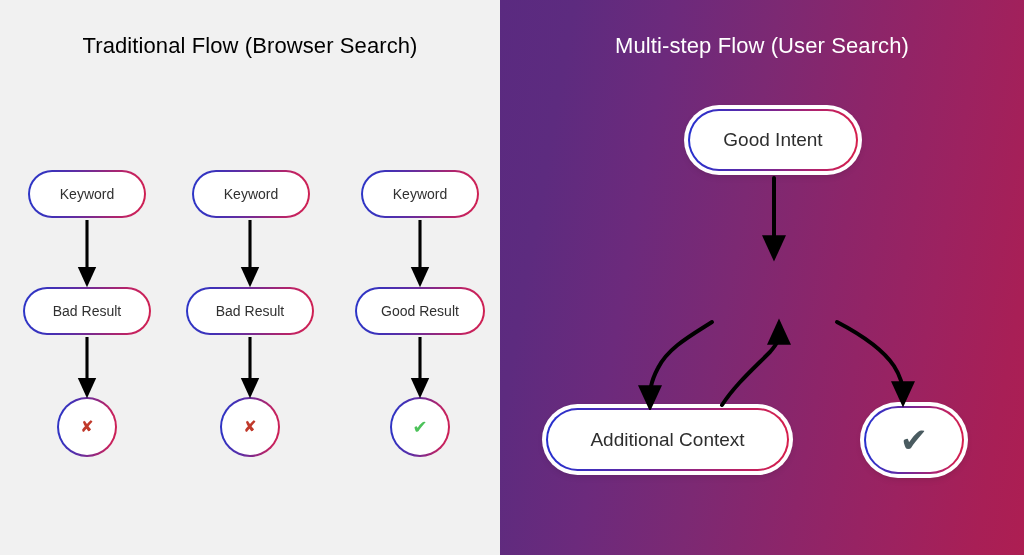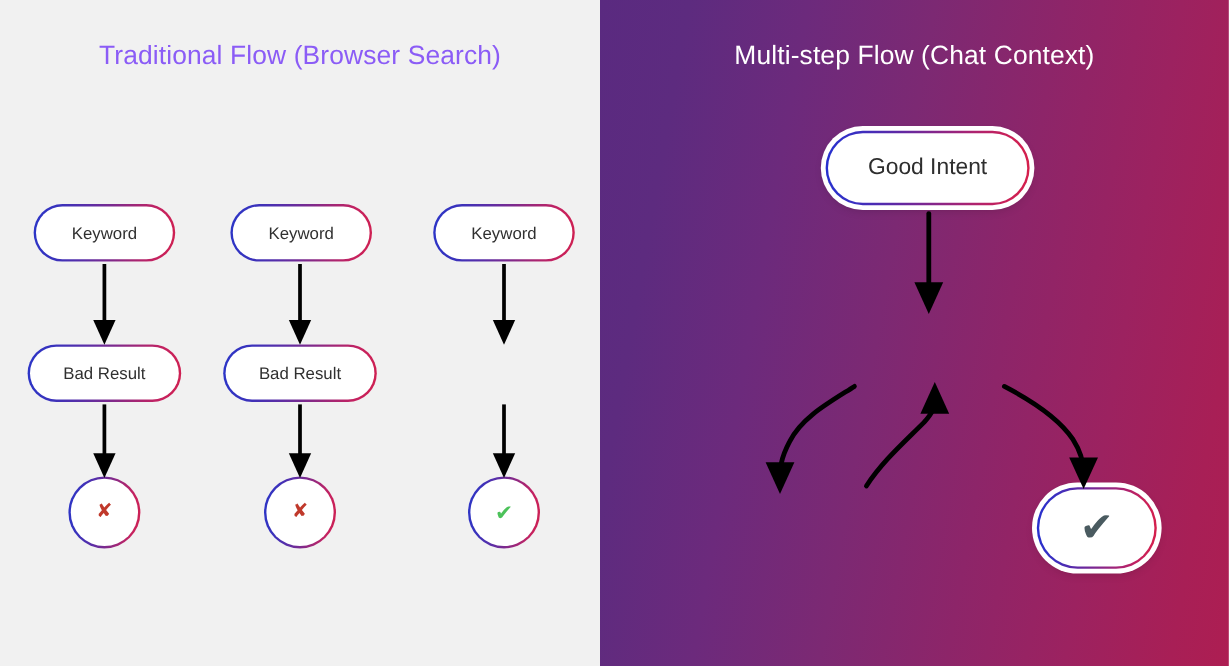--- a/index.html
+++ b/index.html
@@ -15,21 +15,21 @@
   .panel-left{left:0;width:500px;background:#f1f1f1;border-right:1px solid #e2e2e2;}
   .panel-right{left:500px;width:524px;
     background:linear-gradient(100deg,#5a2a80 0%,#5d2b7f 12%,#6c2a7c 28%,#7c2973 45%,#8d2569 62%,#9c2260 78%,#a81f56 92%,#ad1e52 100%);
   }
 
   .panel-title{
     position:absolute;left:0;width:100%;text-align:center;
     font-size:22px;font-weight:400;letter-spacing:.1px;
     white-space:nowrap;
   }
-  .title-left{top:33px;color:#8b5cf6;}
+  .title-left{top:33px;color:#000000;}
   .title-right{top:33px;color:#ffffff;}
 
   
   .node{
     position:absolute;box-sizing:border-box;
     display:flex;align-items:center;justify-content:center;
     background:#ffffff;
     color:#2f2f2f;
     font-size:14px;
     border-radius:999px;
@@ -101,20 +101,23 @@
     </div>
     <div class="node n-circle" style="left:220px;top:397px;">
       <span class="node-inner">
         <span class="mark-x">✘</span>
       </span>
     </div>
 
     <div class="node n-left" style="left:361px;top:170px;width:118px;">
       <span class="node-inner">Keyword</span>
     </div>
+    <div class="node n-left" style="left:355px;top:287px;width:130px;">
+      <span class="node-inner">Good Result</span>
+    </div>
     <div class="node n-circle" style="left:390px;top:397px;">
       <span class="node-inner">
         <span class="mark-check">✔</span>
       </span>
     </div>
 
     <svg class="arrows" viewBox="0 0 500 555">
       <defs>
         <marker id="ahL" markerWidth="7" markerHeight="7" refX="3.3" refY="3.2" orient="auto" markerUnits="strokeWidth">
           <path d="M0,0.2 L6.6,3.2 L0,6.2 Z" fill="#000"></path>
@@ -125,27 +128,30 @@
         <line x1="87" y1="337" x2="87" y2="388"></line>
         <line x1="250" y1="220" x2="250" y2="277"></line>
         <line x1="250" y1="337" x2="250" y2="388"></line>
         <line x1="420" y1="220" x2="420" y2="277"></line>
         <line x1="420" y1="337" x2="420" y2="388"></line>
       </g>
     </svg>
   </div>
 
   <div class="panel panel-right">
-    <div class="panel-title title-right">Multi-step Flow (Chat Context)</div>
+    <div class="panel-title title-right">Multi-step Flow (User Search)</div>
 
     <div class="node n-right" style="left:188px;top:109px;width:170px;height:62px;">
       <span class="node-inner">Good Intent</span>
     </div>
 
 
+    <div class="node n-right" style="left:46px;top:408px;width:243px;height:63px;">
+      <span class="node-inner">Additional Context</span>
+    </div>
 
     <div class="node n-right" style="left:364px;top:406px;width:100px;height:68px;">
       <span class="node-inner">
         <span class="check-dark">✔</span>
       </span>
     </div>
 
     <svg class="arrows" viewBox="0 0 524 555">
       <defs>
         <marker id="ahR" markerWidth="7" markerHeight="7" refX="3.2" refY="3.2" orient="auto" markerUnits="strokeWidth">

